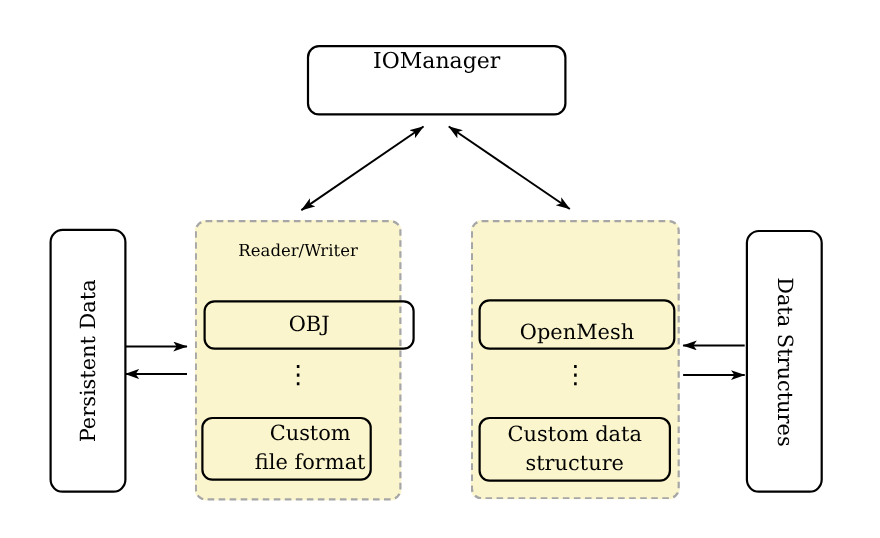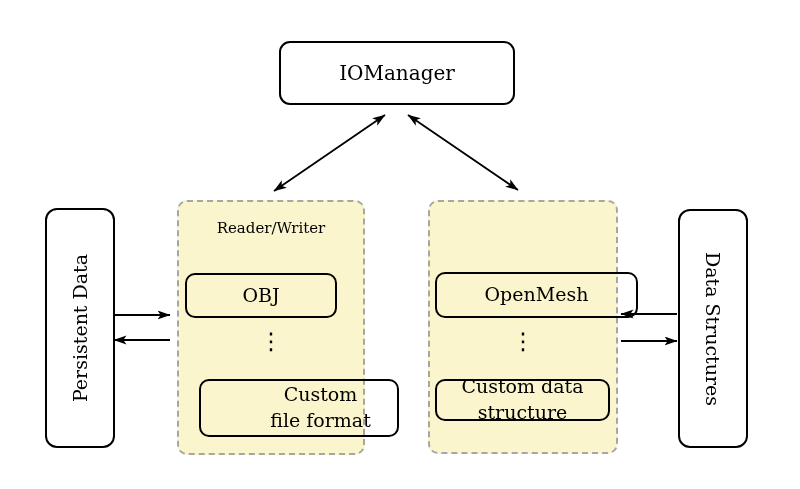--- a/index.html
+++ b/index.html
@@ -13,21 +13,20 @@
     overflow: hidden;
   }
   .canvas * { box-sizing: border-box; }
 
   .node {
     position: absolute;
     border: 2.5px solid #000;
     border-radius: 11px;
     background: #ffffff;
     display: flex;
-    align-items: center;
     justify-content: center;
     text-align: center;
   }
 
   #iomanager {
     left: 279px; top: 41px; width: 236px; height: 64px;
     font-size: 20px;
   }
 
   .group {
@@ -52,24 +51,24 @@
     border-radius: 10px;
     background: transparent;
     display: flex;
     align-items: center;
     justify-content: center;
     text-align: center;
     font-size: 19px;
     line-height: 1.35;
     white-space: pre-line;
   }
-  #node-obj        { left: 6px;  top: 71px;  width: 152px; height: 45px; }
-  #node-custom-file{ left: 20px;  top: 177px; width: 200px; height: 58px; padding-left: 43px; }
-  #node-openmesh   { left: 5px;  top: 70px;  width: 203px; height: 46px; }
-  #node-custom-data{ left: 5px;  top: 177px; width: 175px; height: 42px; }
+  #node-obj        { left: 6px;  top: 71px;  width: 192px; height: 45px; }
+  #node-custom-file{ left: 4px;  top: 177px; width: 155px; height: 58px; padding-left: 43px; }
+  #node-openmesh   { left: 5px;  top: 70px;  width: 179px; height: 46px; align-items: flex-end; }
+  #node-custom-data{ left: 5px;  top: 177px; width: 175px; height: 59px; }
 
   .vdots {
     position: absolute;
     left: 0; top: 128px; width: 100%;
     text-align: center;
     font-size: 23px;
     line-height: 1;
   }
 
   .side-node {

